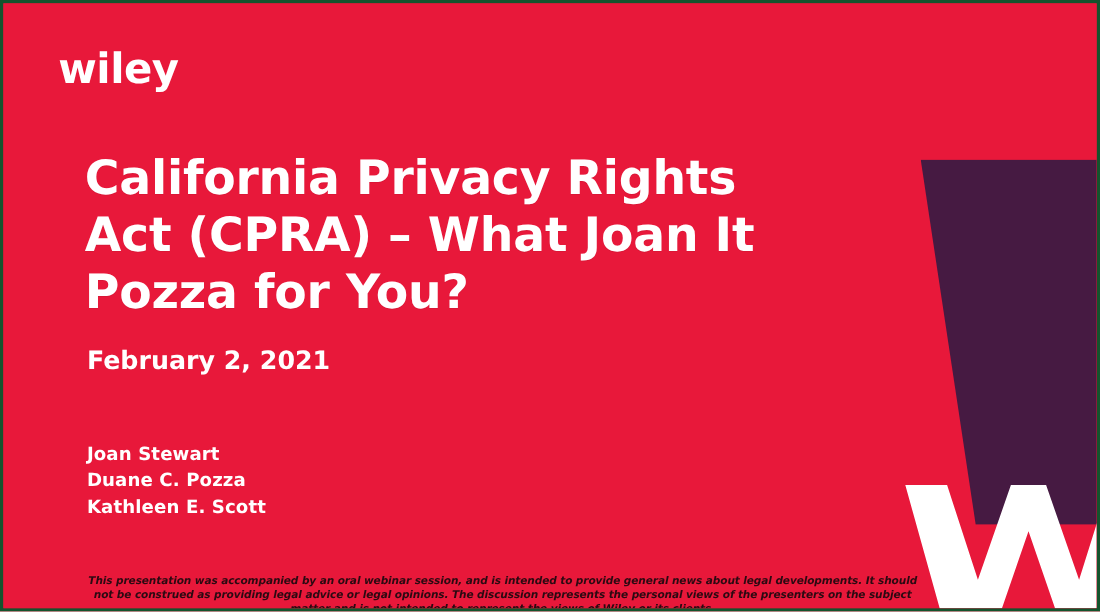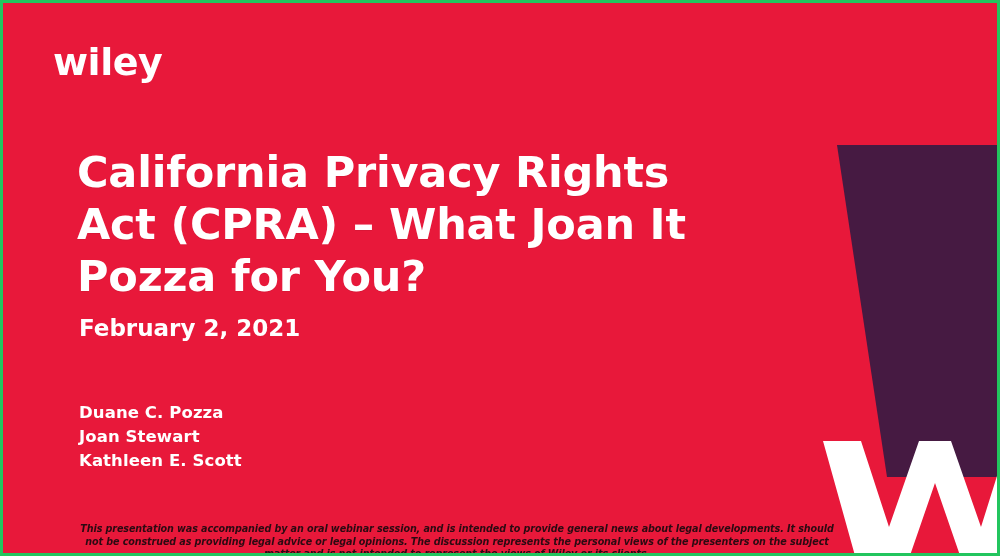--- a/index.html
+++ b/index.html
@@ -11,21 +11,21 @@
   body {
     font-family: "Liberation Sans", sans-serif;
   }
 
   .slide-frame {
     position: relative;
     width: 1000px;
     height: 556px;
     overflow: hidden;
     box-sizing: border-box;
-    border: 3px solid #22c55e;
+    border: 3px solid #14532d;
     background: #E8183A;
   }
 
   .slide-canvas {
     position: absolute;
     inset: 0;
     overflow: hidden;
     background: #E8183A;
   }
 
@@ -70,21 +70,21 @@
     font-size: 38px;
     font-weight: 700;
     letter-spacing: -0.5px;
     line-height: 1;
   }
 
   
   .title-block {
     position: absolute;
     left: 74px;
-    top: 143px;
+    top: 133px;
     width: 740px;
     z-index: 5;
   }
   .slide-title {
     margin: 0;
     color: #ffffff;
     font-family: "DejaVu Sans", sans-serif;
     font-weight: 700;
     font-size: 43px;
     line-height: 52px;
@@ -164,22 +164,22 @@
       <h1 class="slide-title">
         <span>California Privacy Rights</span><br>
         <span>Act (CPRA) – What Joan It</span><br>
         <span>Pozza for You?</span>
       </h1>
     </div>
 
     <div class="slide-date">February 2, 2021</div>
 
     <ul class="presenter-list">
+      <li>Joan Stewart</li>
       <li>Duane C. Pozza</li>
-      <li>Joan Stewart</li>
       <li>Kathleen E. Scott</li>
     </ul>
 
     <p class="disclaimer">
       <span>This presentation was accompanied by an oral webinar session, and is intended to provide general news about legal</span>
       <span>developments. It should not be construed as providing legal advice or legal opinions. The discussion represents the personal</span>
       <span>views of the presenters on the subject matter and is not intended to represent the views of Wiley or its clients.</span>
     </p>
 
   </div>

